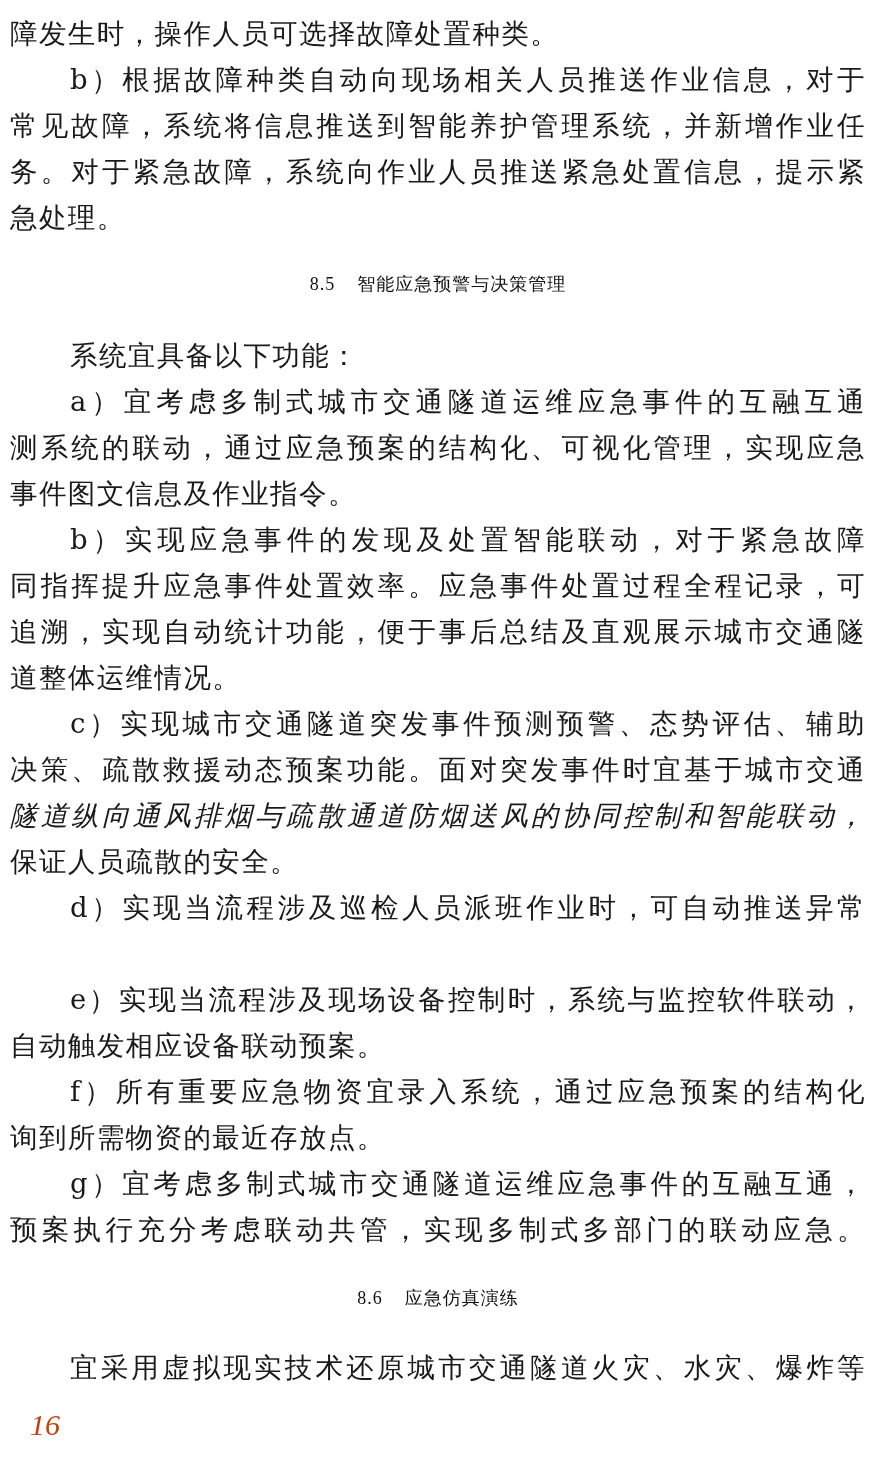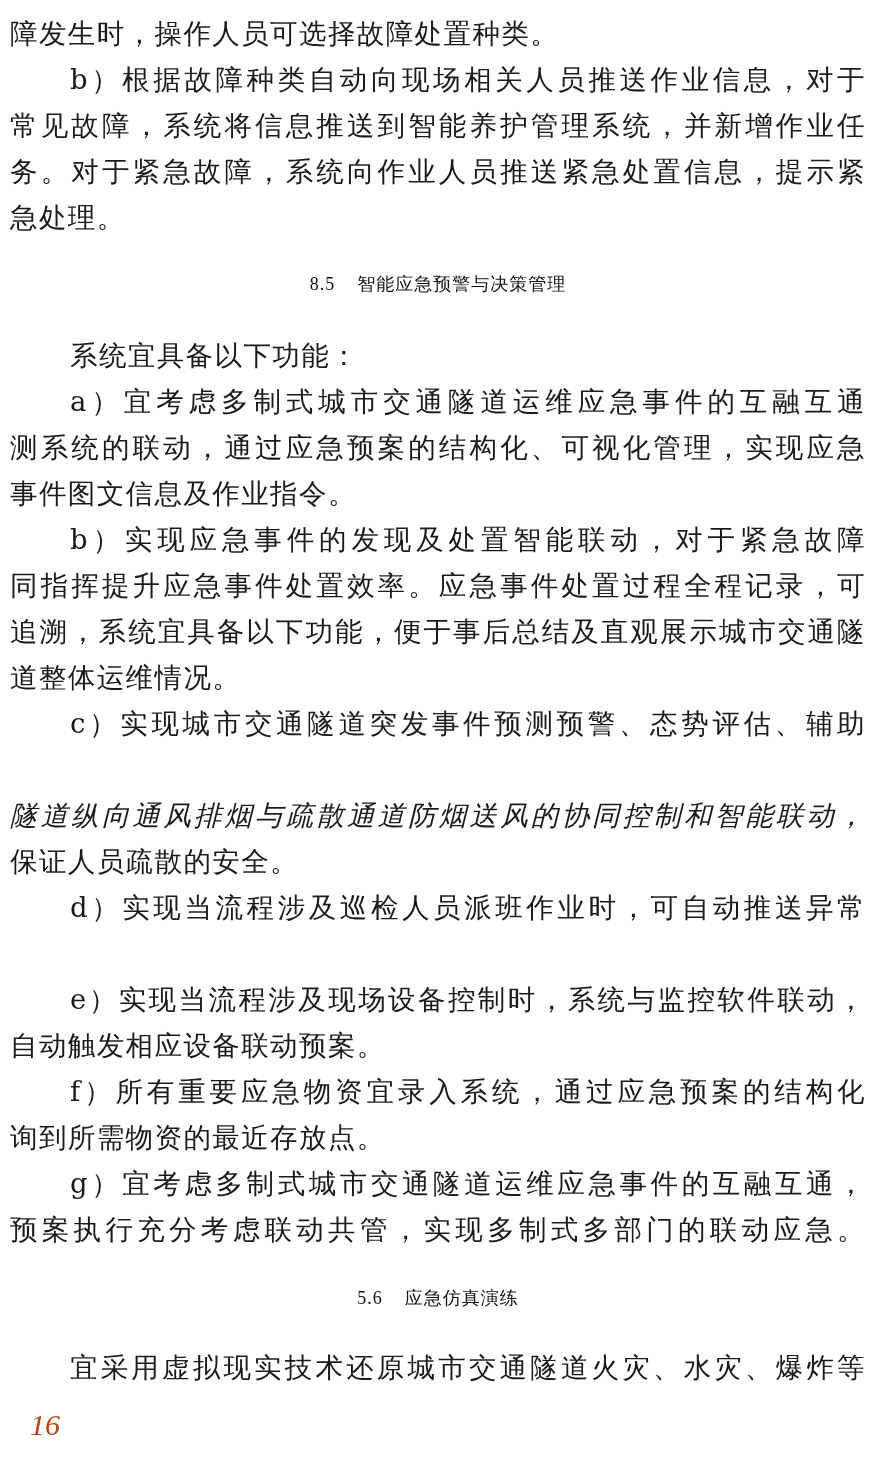--- a/index.html
+++ b/index.html
@@ -84,39 +84,40 @@
   </div>
 
   <div class="line indent last" style="top:332px;">系统宜具备以下功能：</div>
 
   <div class="line indent" style="top:378px;">a）宜考虑多制式城市交通隧道运维应急事件的互融互通</div>
   <div class="line" style="top:424px;">测系统的联动，通过应急预案的结构化、可视化管理，实现应急</div>
   <div class="line last" style="top:470px;">事件图文信息及作业指令。</div>
 
   <div class="line indent" style="top:516px;">b）实现应急事件的发现及处置智能联动，对于紧急故障</div>
   <div class="line" style="top:562px;">同指挥提升应急事件处置效率。应急事件处置过程全程记录，可</div>
-  <div class="line" style="top:608px;">追溯，系统宜具备以下功能，便于事后总结及直观展示城市交通隧</div>
+  <div class="line" style="top:608px;">追溯，实现自动统计功能，便于事后总结及直观展示城市交通隧</div>
   <div class="line last" style="top:654px;">道整体运维情况。</div>
 
   <div class="line indent" style="top:700px;">c）实现城市交通隧道突发事件预测预警、态势评估、辅助</div>
+  <div class="line" style="top:746px;">决策、疏散救援动态预案功能。面对突发事件时宜基于城市交通</div>
   <div class="line" style="top:792px;font-style:italic;">隧道纵向通风排烟与疏散通道防烟送风的协同控制和智能联动，</div>
   <div class="line last" style="top:838px;">保证人员疏散的安全。</div>
 
   <div class="line indent" style="top:884px;">d）实现当流程涉及巡检人员派班作业时，可自动推送异常</div>
 
   <div class="line indent" style="top:976px;">e）实现当流程涉及现场设备控制时，系统与监控软件联动，</div>
   <div class="line last" style="top:1022px;">自动触发相应设备联动预案。</div>
 
   <div class="line indent" style="top:1068px;">f）所有重要应急物资宜录入系统，通过应急预案的结构化</div>
   <div class="line last" style="top:1114px;">询到所需物资的最近存放点。</div>
 
   <div class="line indent" style="top:1160px;">g）宜考虑多制式城市交通隧道运维应急事件的互融互通，</div>
   <div class="line" style="top:1206px;">预案执行充分考虑联动共管，实现多制式多部门的联动应急。</div>
 
   <div class="heading" style="top:1278px;">
-    <span class="num">5.6</span><span>应急仿真演练</span>
+    <span class="num">8.6</span><span>应急仿真演练</span>
   </div>
 
   <div class="line indent" style="top:1344px;">宜采用虚拟现实技术还原城市交通隧道火灾、水灾、爆炸等</div>
 
   <div class="page-number">16</div>
 
 </div>
 
 </body></html>

